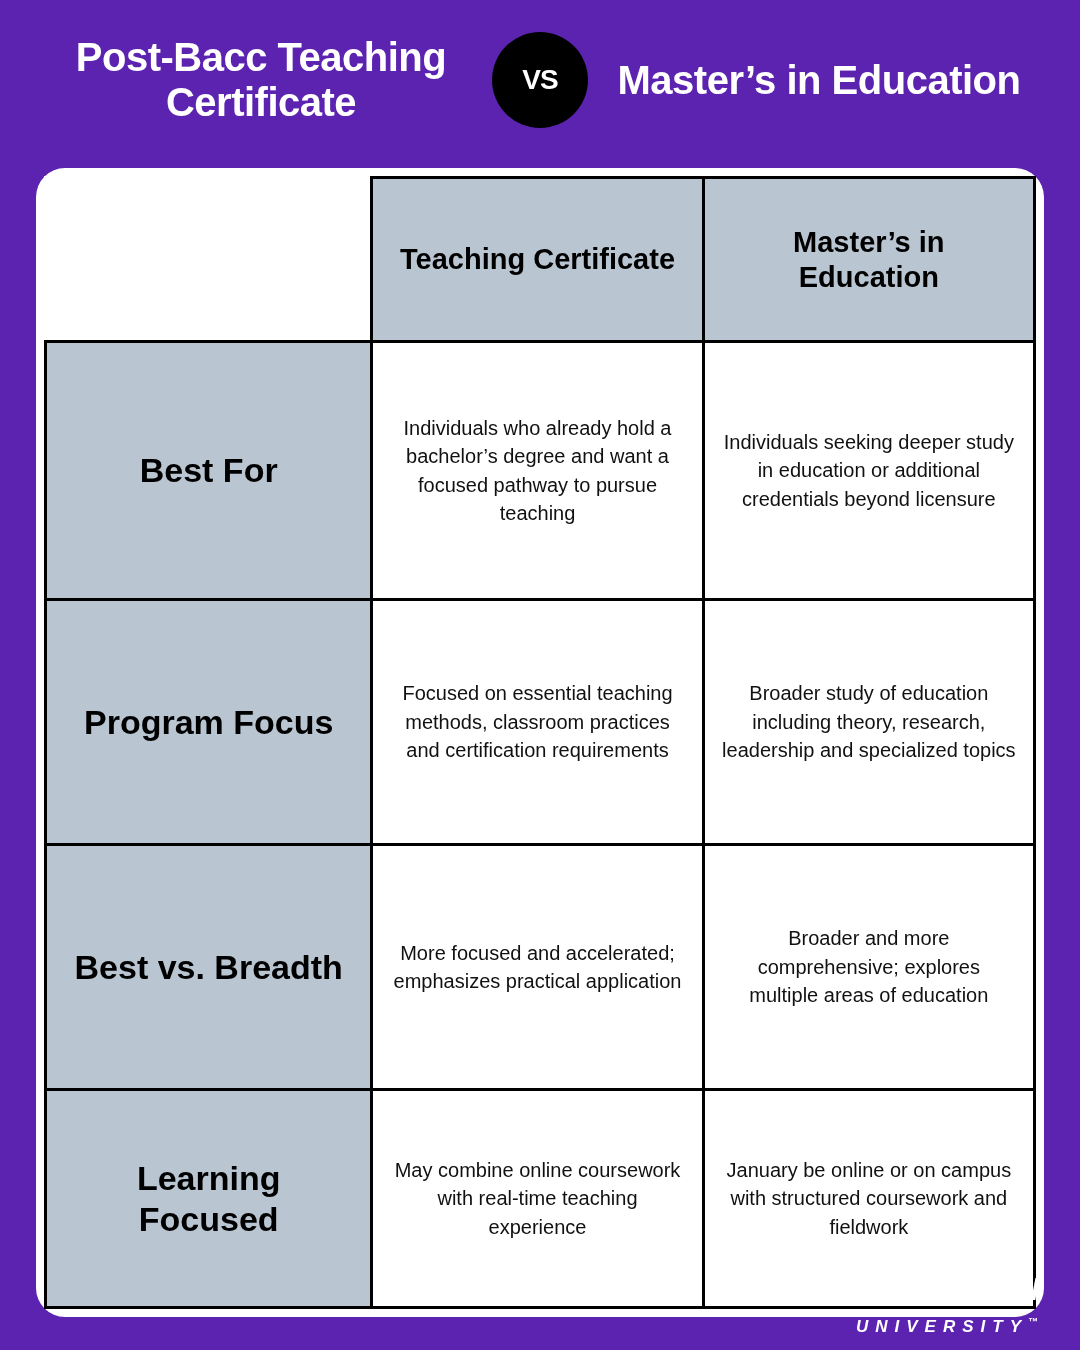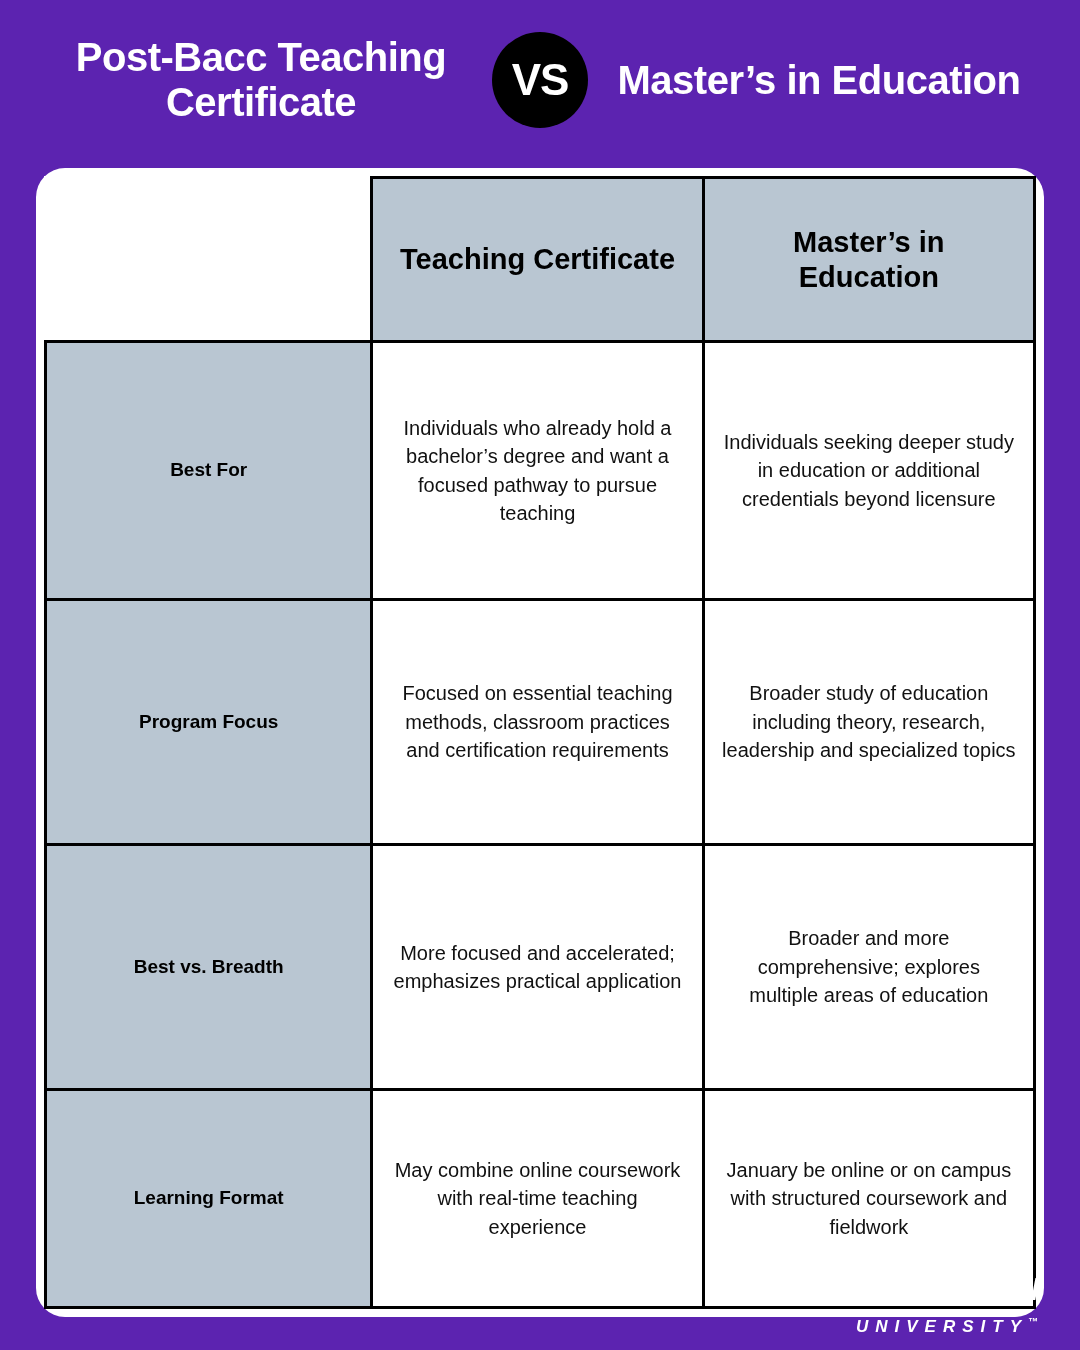--- a/index.html
+++ b/index.html
@@ -41,21 +41,21 @@
     width: 470px;
   }
   .header-title.left { text-align: center; }
   .header-title.right { text-align: center; }
   .vs-badge {
     width: 96px;
     height: 96px;
     border-radius: 50%;
     background: #000000;
     color: #ffffff;
-    font-size: 44px;
+    font-size: 28px;
     font-weight: bold;
     display: flex;
     align-items: center;
     justify-content: center;
     flex: 0 0 auto;
     margin: 0 -4px;
     letter-spacing: -1px;
   }
 
   
@@ -92,21 +92,21 @@
     height: 164px;
   }
   thead th.blank {
     background: #ffffff;
     border-top-color: #ffffff;
     border-left-color: #ffffff;
   }
 
   tbody td.rowlabel {
     background: #b9c6d2;
-    font-size: 19px;
+    font-size: 34px;
     font-weight: bold;
     text-align: center;
     line-height: 1.2;
     color: #000000;
   }
   tbody td.cell {
     background: #ffffff;
     font-size: 20px;
     line-height: 1.42;
     text-align: center;
@@ -184,21 +184,21 @@
           <td class="rowlabel">Program Focus</td>
           <td class="cell">Focused on essential teaching methods, classroom practices and certification requirements</td>
           <td class="cell">Broader study of education including theory, research, leadership and specialized topics</td>
         </tr>
         <tr class="r3">
           <td class="rowlabel">Best vs. Breadth</td>
           <td class="cell">More focused and accelerated; emphasizes practical application</td>
           <td class="cell">Broader and more comprehensive; explores multiple areas of education</td>
         </tr>
         <tr class="r4">
-          <td class="rowlabel">Learning Format</td>
+          <td class="rowlabel">Learning Focused</td>
           <td class="cell">May combine online coursework with real-time teaching experience</td>
           <td class="cell">January be online or on campus with structured coursework and fieldwork</td>
         </tr>
       </tbody>
     </table>
   </div>
 
   <div class="footer">
     <div class="logo">
       <div class="logo-top">GRAND CANYON</div>

